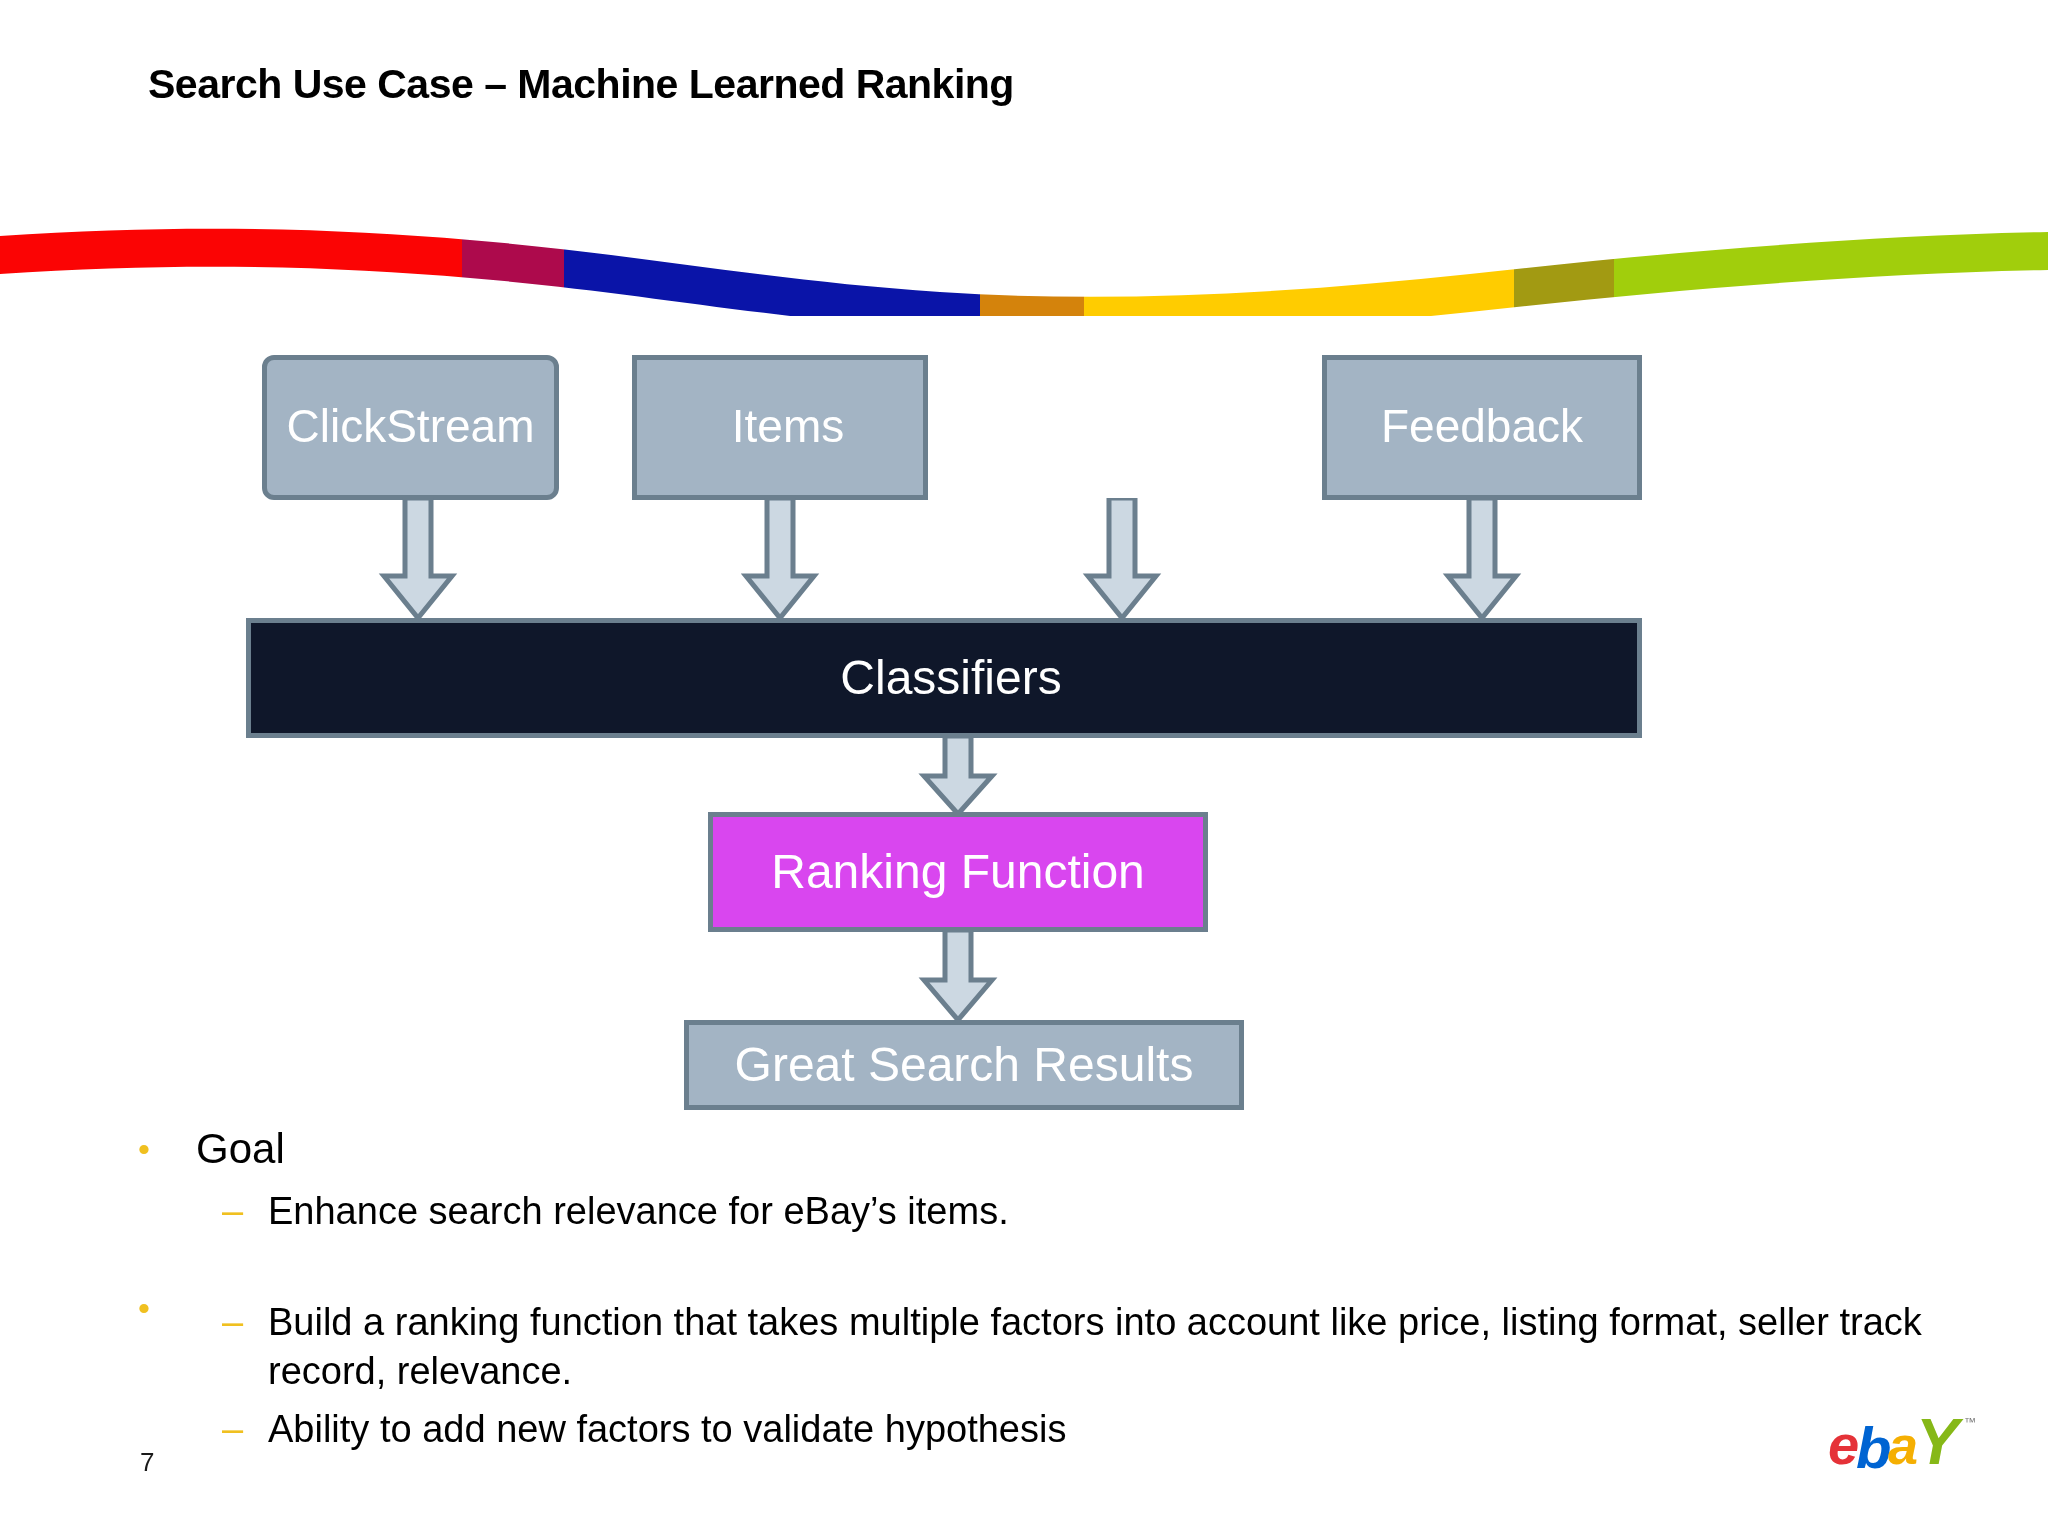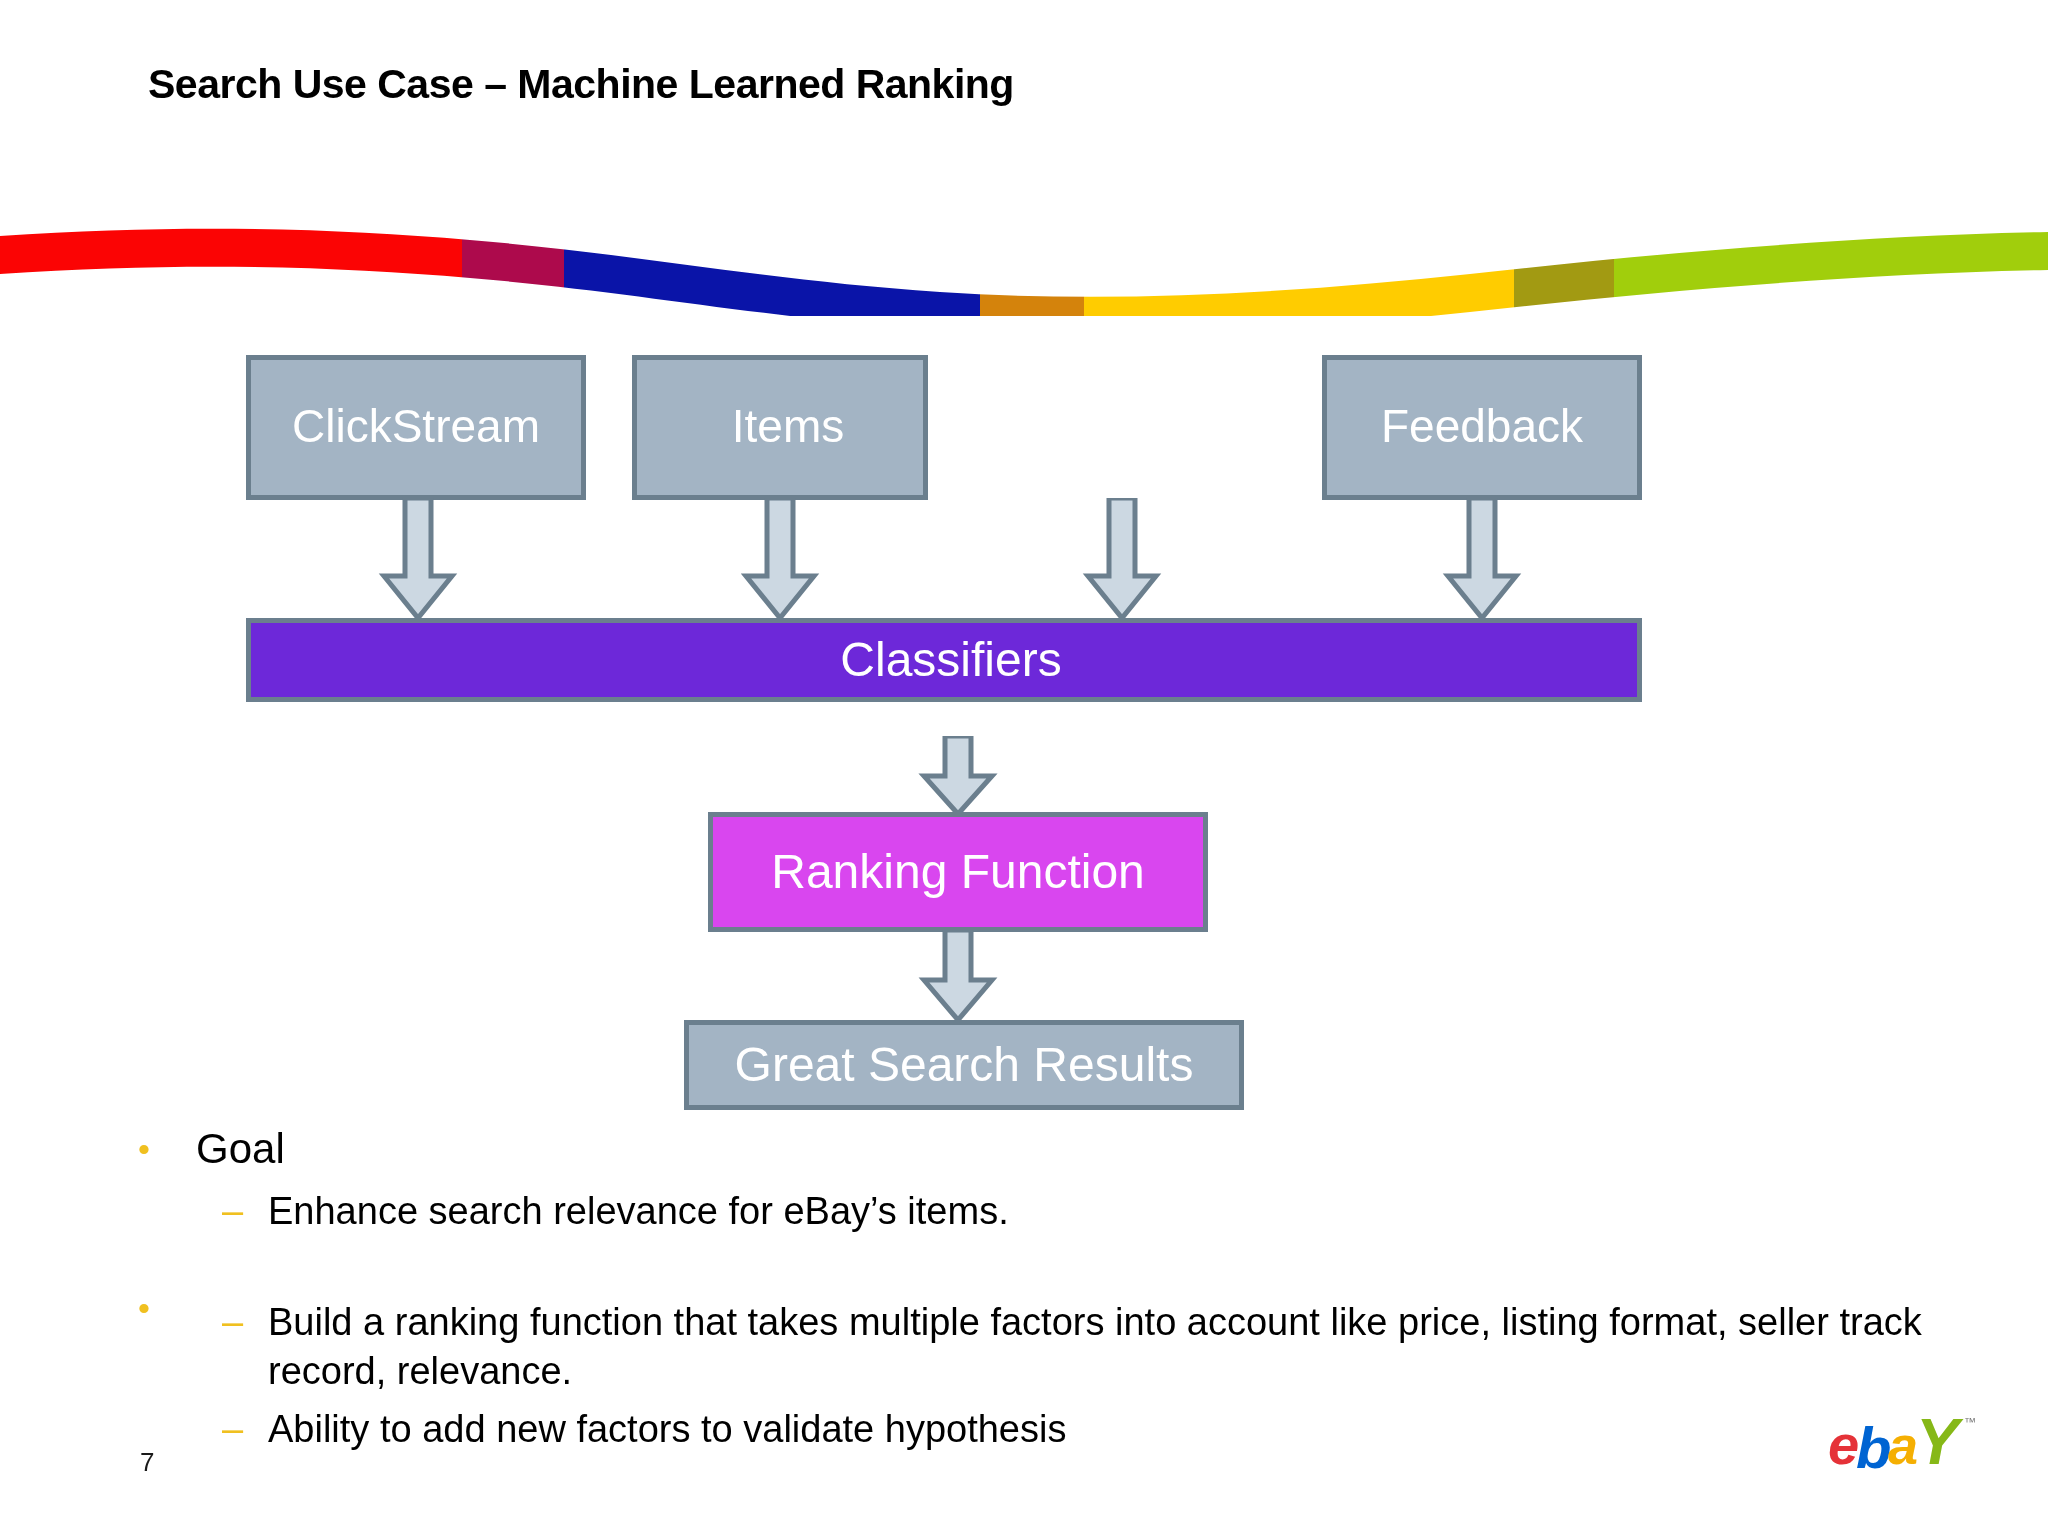--- a/index.html
+++ b/index.html
@@ -63,31 +63,31 @@
     line-height: 1;
     text-align: center;
   }
   .node.src {
     background: #a3b4c4;
     top: 355px;
     height: 145px;
   }
   .node.src .node-label { padding-bottom: 4px; }
 
-  #node-clickstream { left: 246px;  width: 340px; }
+  #node-clickstream { left: 262px;  width: 297px; border-radius: 12px; }
   #node-items       { left: 632px;  width: 296px; padding-left: 16px; }
   #node-users       { left: 978px;  width: 288px; }
   #node-feedback    { left: 1322px; width: 320px; }
 
   #node-classifiers {
     left: 246px;
     top: 618px;
     width: 1396px;
-    height: 84px;
-    background: #6d28d9;
+    height: 120px;
+    background: #0f172a;
     border-color: #6b7f8e;
     font-size: 48px;
     padding-left: 14px;
   }
 
   #node-ranking {
     left: 708px;
     top: 812px;
     width: 500px;
     height: 120px;

